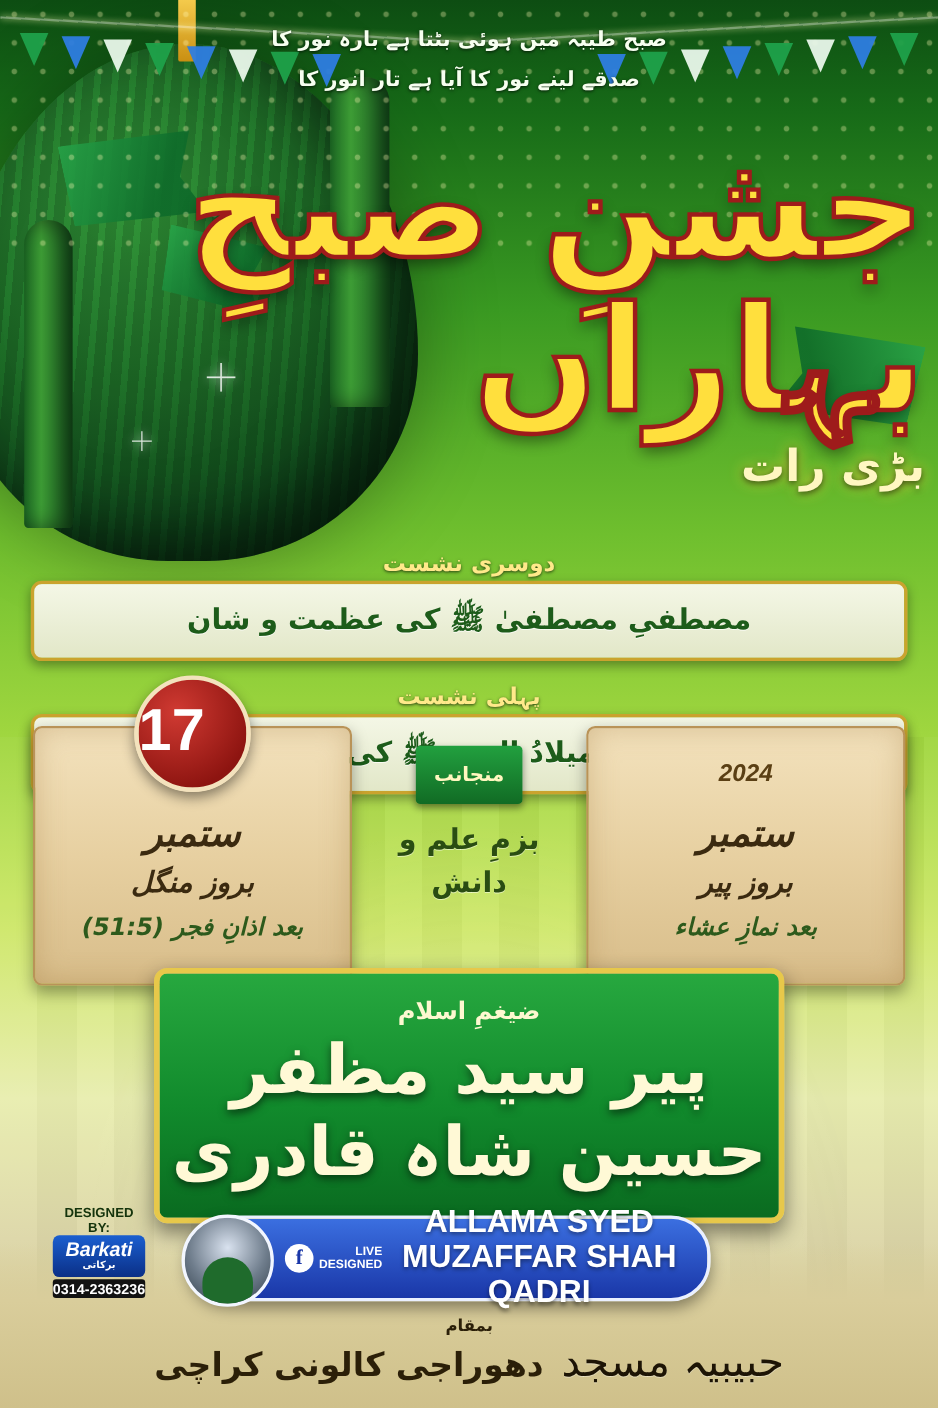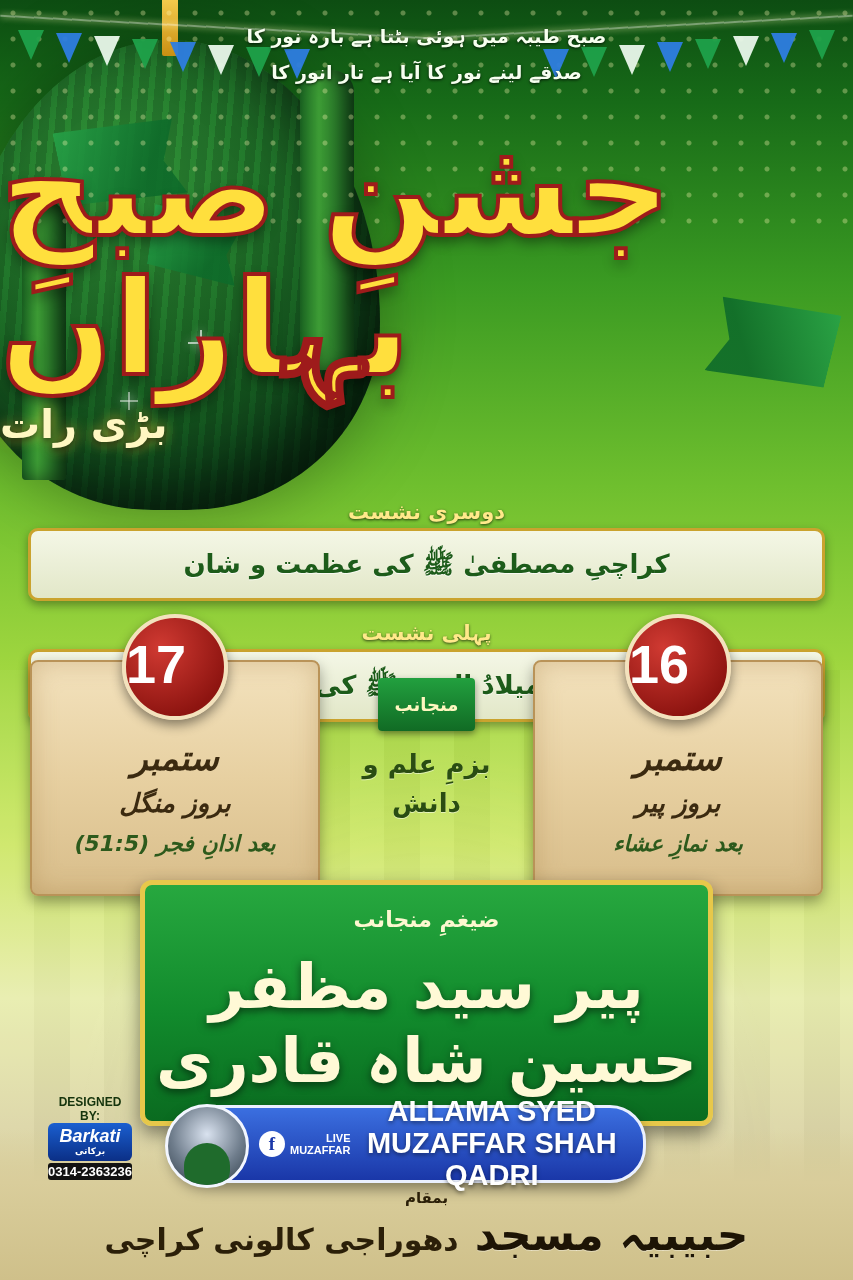--- a/index.html
+++ b/index.html
@@ -137,22 +137,22 @@
     text-align: center;
     color: #f7fff0;
     font-size: 19px;
     line-height: 1.9;
     font-weight: bold;
     text-shadow: 0 1px 3px rgba(0,0,0,.75);
   }
   .title-wrap {
     position: absolute;
     top: 120px;
-    left: 0; right: 0;
-    text-align: left;
+    left: 0; right: 12px;
+    text-align: right;
   }
   .title-main {
     font-size: 132px;
     font-weight: bold;
     line-height: 1.05;
     color: #ffdf3d;
     -webkit-text-stroke: 4px #9e1b1b;
     text-shadow:
       0 0 2px #b42222,
       0 6px 14px rgba(0,0,0,.45);
@@ -302,21 +302,21 @@
     color: #ffe98a;
     text-shadow: 0 1px 3px rgba(0,0,0,.6);
   }
   .speaker-title {
     margin-top: 8px;
     font-size: 22px;
     font-weight: bold;
     color: #fdf8d0;
   }
   .speaker-name {
-    margin-top: 18px;
+    margin-top: 4px;
     font-size: 62px;
     font-weight: bold;
     color: #fff9d6;
     text-shadow: 0 3px 8px rgba(0,0,0,.55);
     line-height: 1.2;
   }
 
   .designer {
     position: absolute;
     left: 48px;
@@ -428,22 +428,22 @@
     bottom: 18px;
     text-align: center;
   }
   .venue-badge {
     font-size: 15px;
     font-weight: bold;
     color: #2b1f08;
     margin-bottom: 2px;
   }
   .venue-name {
-    font-size: 44px;
-    font-weight: bold;
+    font-size: 38px;
+    font-weight: normal;
     color: #1d1405;
     text-shadow: 0 1px 0 rgba(255,255,255,.35);
     line-height: 1.2;
   }
   .venue-area {
     font-size: 30px;
     font-weight: bold;
     color: #2b1f08;
   }
   .venue-line {
@@ -500,21 +500,21 @@
   </div>
 
   <div class="title-wrap">
     <div class="title-main urdu">جشنِ صبحِ بہاراں</div>
     <div class="title-sub urdu">بڑی رات</div>
   </div>
 
   <div class="sessions">
     <div class="session">
       <div class="session-label urdu">دوسری نشست</div>
-      <div class="session-box urdu">کراچیِ مصطفیٰ ﷺ کی عظمت و شان</div>
+      <div class="session-box urdu">مصطفیِ مصطفیٰ ﷺ کی عظمت و شان</div>
     </div>
     <div class="session">
       <div class="session-label urdu">پہلی نشست</div>
       <div class="session-box urdu">محفلِ میلادُ النبی ﷺ کی اہمیت</div>
     </div>
   </div>
 
   <div class="dates">
     <div class="date-card">
       <div class="badge">17</div>
@@ -525,51 +525,50 @@
         <div class="date-time urdu">بعد اذانِ فجر (5:15)</div>
       </div>
     </div>
 
     <div class="center-tag">
       <div class="ribbon urdu">منجانب</div>
       <div class="center-tag-text urdu">بزمِ علم و دانش</div>
     </div>
 
     <div class="date-card">
-      <div class="badge">16</div>
       <div class="scroll">
         <div class="date-year">2024</div>
         <div class="date-main urdu">ستمبر</div>
         <div class="date-main urdu" style="font-size:26px; margin-top:4px;">بروز پیر</div>
         <div class="date-time urdu">بعد نمازِ عشاء</div>
       </div>
     </div>
   </div>
 
   <div class="speaker-panel">
-    <div class="speaker-title urdu">ضیغمِ منجانب</div>
+    <div class="speaker-title urdu">ضیغمِ اسلام</div>
     <div class="speaker-name urdu">پیر سید مظفر حسین شاہ قادری</div>
   </div>
 
   <div class="designer">
     <div class="designer-label">DESIGNED BY:</div>
     <div class="designer-logo">
       <span>Barkati</span>
       <small class="urdu">برکاتی</small>
     </div>
     <div class="designer-phone">0314-2363236</div>
   </div>
 
   <div class="live-bar">
     <div class="live-avatar"></div>
     <div class="fb-chip">
       <div class="fb-circle">f</div>
       <div class="fb-text">
         <div>LIVE</div>
-        <div>MUZAFFAR</div>
+        <div>DESIGNED</div>
       </div>
     </div>
     <div class="live-name">
       <div>ALLAMA SYED</div>
       <div>MUZAFFAR SHAH QADRI</div>
     </div>
   </div>
 
   <div class="venue">
     <div class="venue-badge urdu">بمقام</div>

